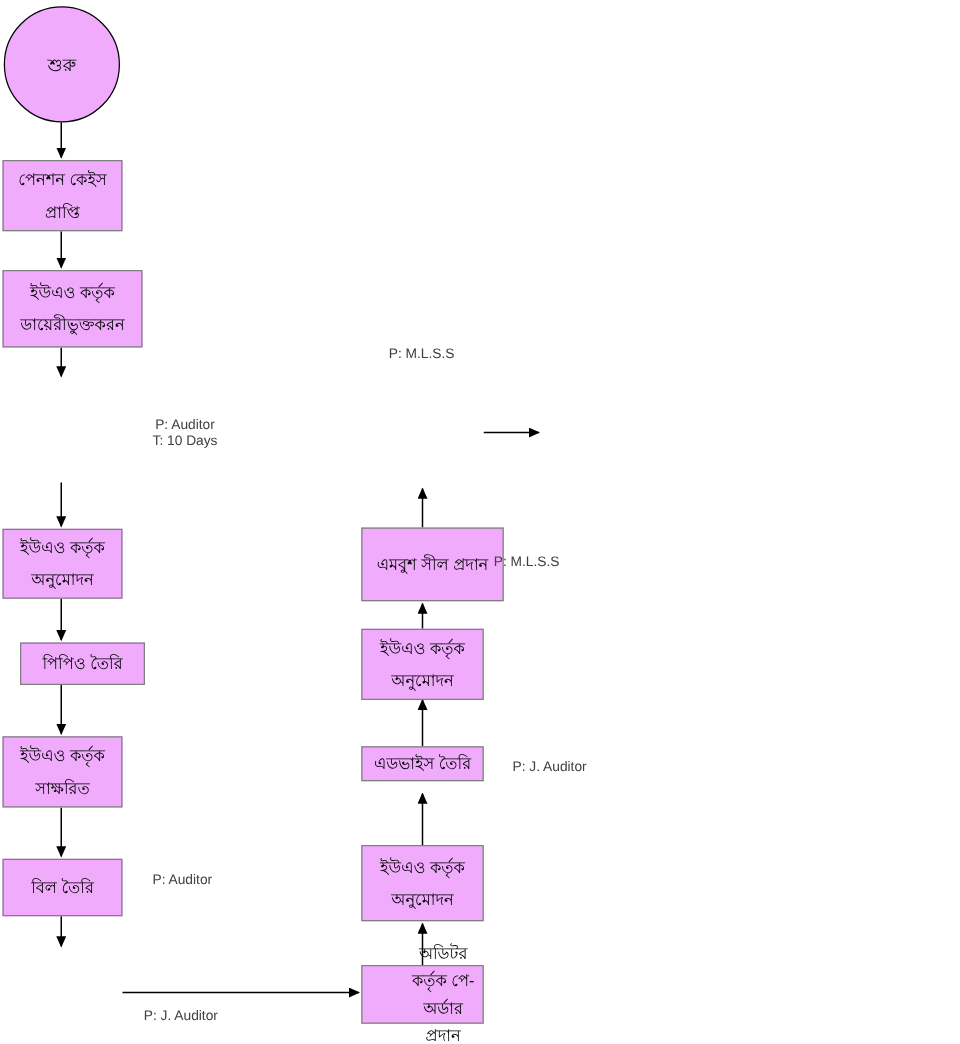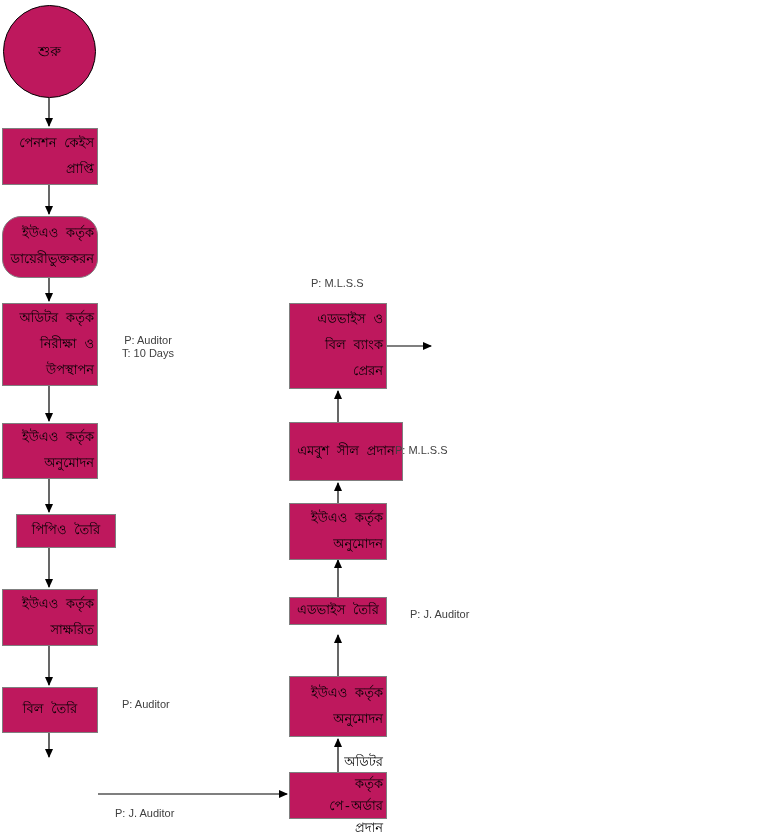--- a/index.html
+++ b/index.html
@@ -1,23 +1,23 @@
 <!DOCTYPE html>
 <html><head>
 <meta charset="utf-8">
 <style>
   html,body{margin:0;padding:0;background:#ffffff;}
   #canvas{
     position:relative;width:768px;height:835px;background:#ffffff;
     font-family:"Liberation Sans","DejaVu Sans",sans-serif;overflow:hidden;
   }
   .node{
-    position:absolute;box-sizing:border-box;background:#be185d;
-    display:flex;align-items:center;justify-content:center;text-align:right;
-    color:#000000;font-size:13px;line-height:26px;padding:0 3px;font-family:Liberation Mono, monospace;
+    position:absolute;box-sizing:border-box;background:#f0abfc;
+    display:flex;align-items:center;justify-content:center;text-align:center;
+    color:#000000;font-size:13px;line-height:26px;padding:0 3px;
   }
   .box{border:1px solid #7f7f7f;}
   .circle{border:1.4px solid #000000;border-radius:50%;font-size:14px;}
   .note{
     position:absolute;color:#404040;font-size:11px;line-height:13px;
     white-space:pre-line;text-align:center;
   }
   svg.connectors{position:absolute;left:0;top:0;width:768px;height:835px;pointer-events:none;}
   svg.connectors line{stroke:#000000;stroke-width:1.2;}
 </style>
@@ -47,44 +47,42 @@
     <line x1="338" y1="503" x2="338" y2="483" marker-end="url(#ah)"></line>
     <line x1="338" y1="422" x2="338" y2="391" marker-end="url(#ah)"></line>
     <line x1="387" y1="346" x2="431" y2="346" marker-end="url(#ah)"></line>
   </svg>
 
   <div class="node circle" style="left:3px;top:5px;width:93px;height:93px;">শুরু</div>
 
 
   <div class="node box" style="left:2px;top:128px;width:96px;height:57px;">পেনশন কেইস প্রাপ্তি</div>
 
-  <div class="node box" style="left:2px;top:216px;width:96px;height:62px;border-radius:19px;">ইউএও কর্তৃক ডায়েরীভুক্তকরন</div>
+  <div class="node box" style="left:2px;top:216px;width:112px;height:62px;">ইউএও কর্তৃক ডায়েরীভুক্তকরন</div>
 
-  <div class="node box" style="left:2px;top:303px;width:96px;height:83px;">অডিটর কর্তৃক নিরীক্ষা ও উপস্থাপন</div>
 
   <div class="node box" style="left:2px;top:423px;width:96px;height:56px;">ইউএও কর্তৃক অনুমোদন</div>
 
   <div class="node box" style="left:16px;top:514px;width:100px;height:34px;">পিপিও তৈরি</div>
 
   <div class="node box" style="left:2px;top:589px;width:96px;height:57px;">ইউএও কর্তৃক সাক্ষরিত</div>
 
   <div class="node box" style="left:2px;top:687px;width:96px;height:46px;">বিল তৈরি</div>
 
 
   <div class="node box" style="left:289px;top:772px;width:98px;height:47px;line-height:22px;padding-left:36px;">অডিটর কর্তৃক পে-অর্ডার প্রদান</div>
 
   <div class="node box" style="left:289px;top:676px;width:98px;height:61px;">ইউএও কর্তৃক অনুমোদন</div>
 
   <div class="node box" style="left:289px;top:597px;width:98px;height:28px;">এডভাইস তৈরি</div>
 
   <div class="node box" style="left:289px;top:503px;width:98px;height:57px;">ইউএও কর্তৃক অনুমোদন</div>
 
   <div class="node box" style="left:289px;top:422px;width:114px;height:59px;">এমবুশ সীল প্রদান</div>
 
-  <div class="node box" style="left:289px;top:303px;width:98px;height:86px;">এডভাইস ও বিল ব্যাংক প্রেরন</div>
 
   <div class="note" style="left:122px;top:334px;">P: Auditor
 T: 10 Days</div>
 
   <div class="note" style="left:122px;top:698px;">P: Auditor</div>
 
   <div class="note" style="left:115px;top:807px;">P: J. Auditor</div>
 
   <div class="note" style="left:410px;top:608px;">P: J. Auditor</div>
 

